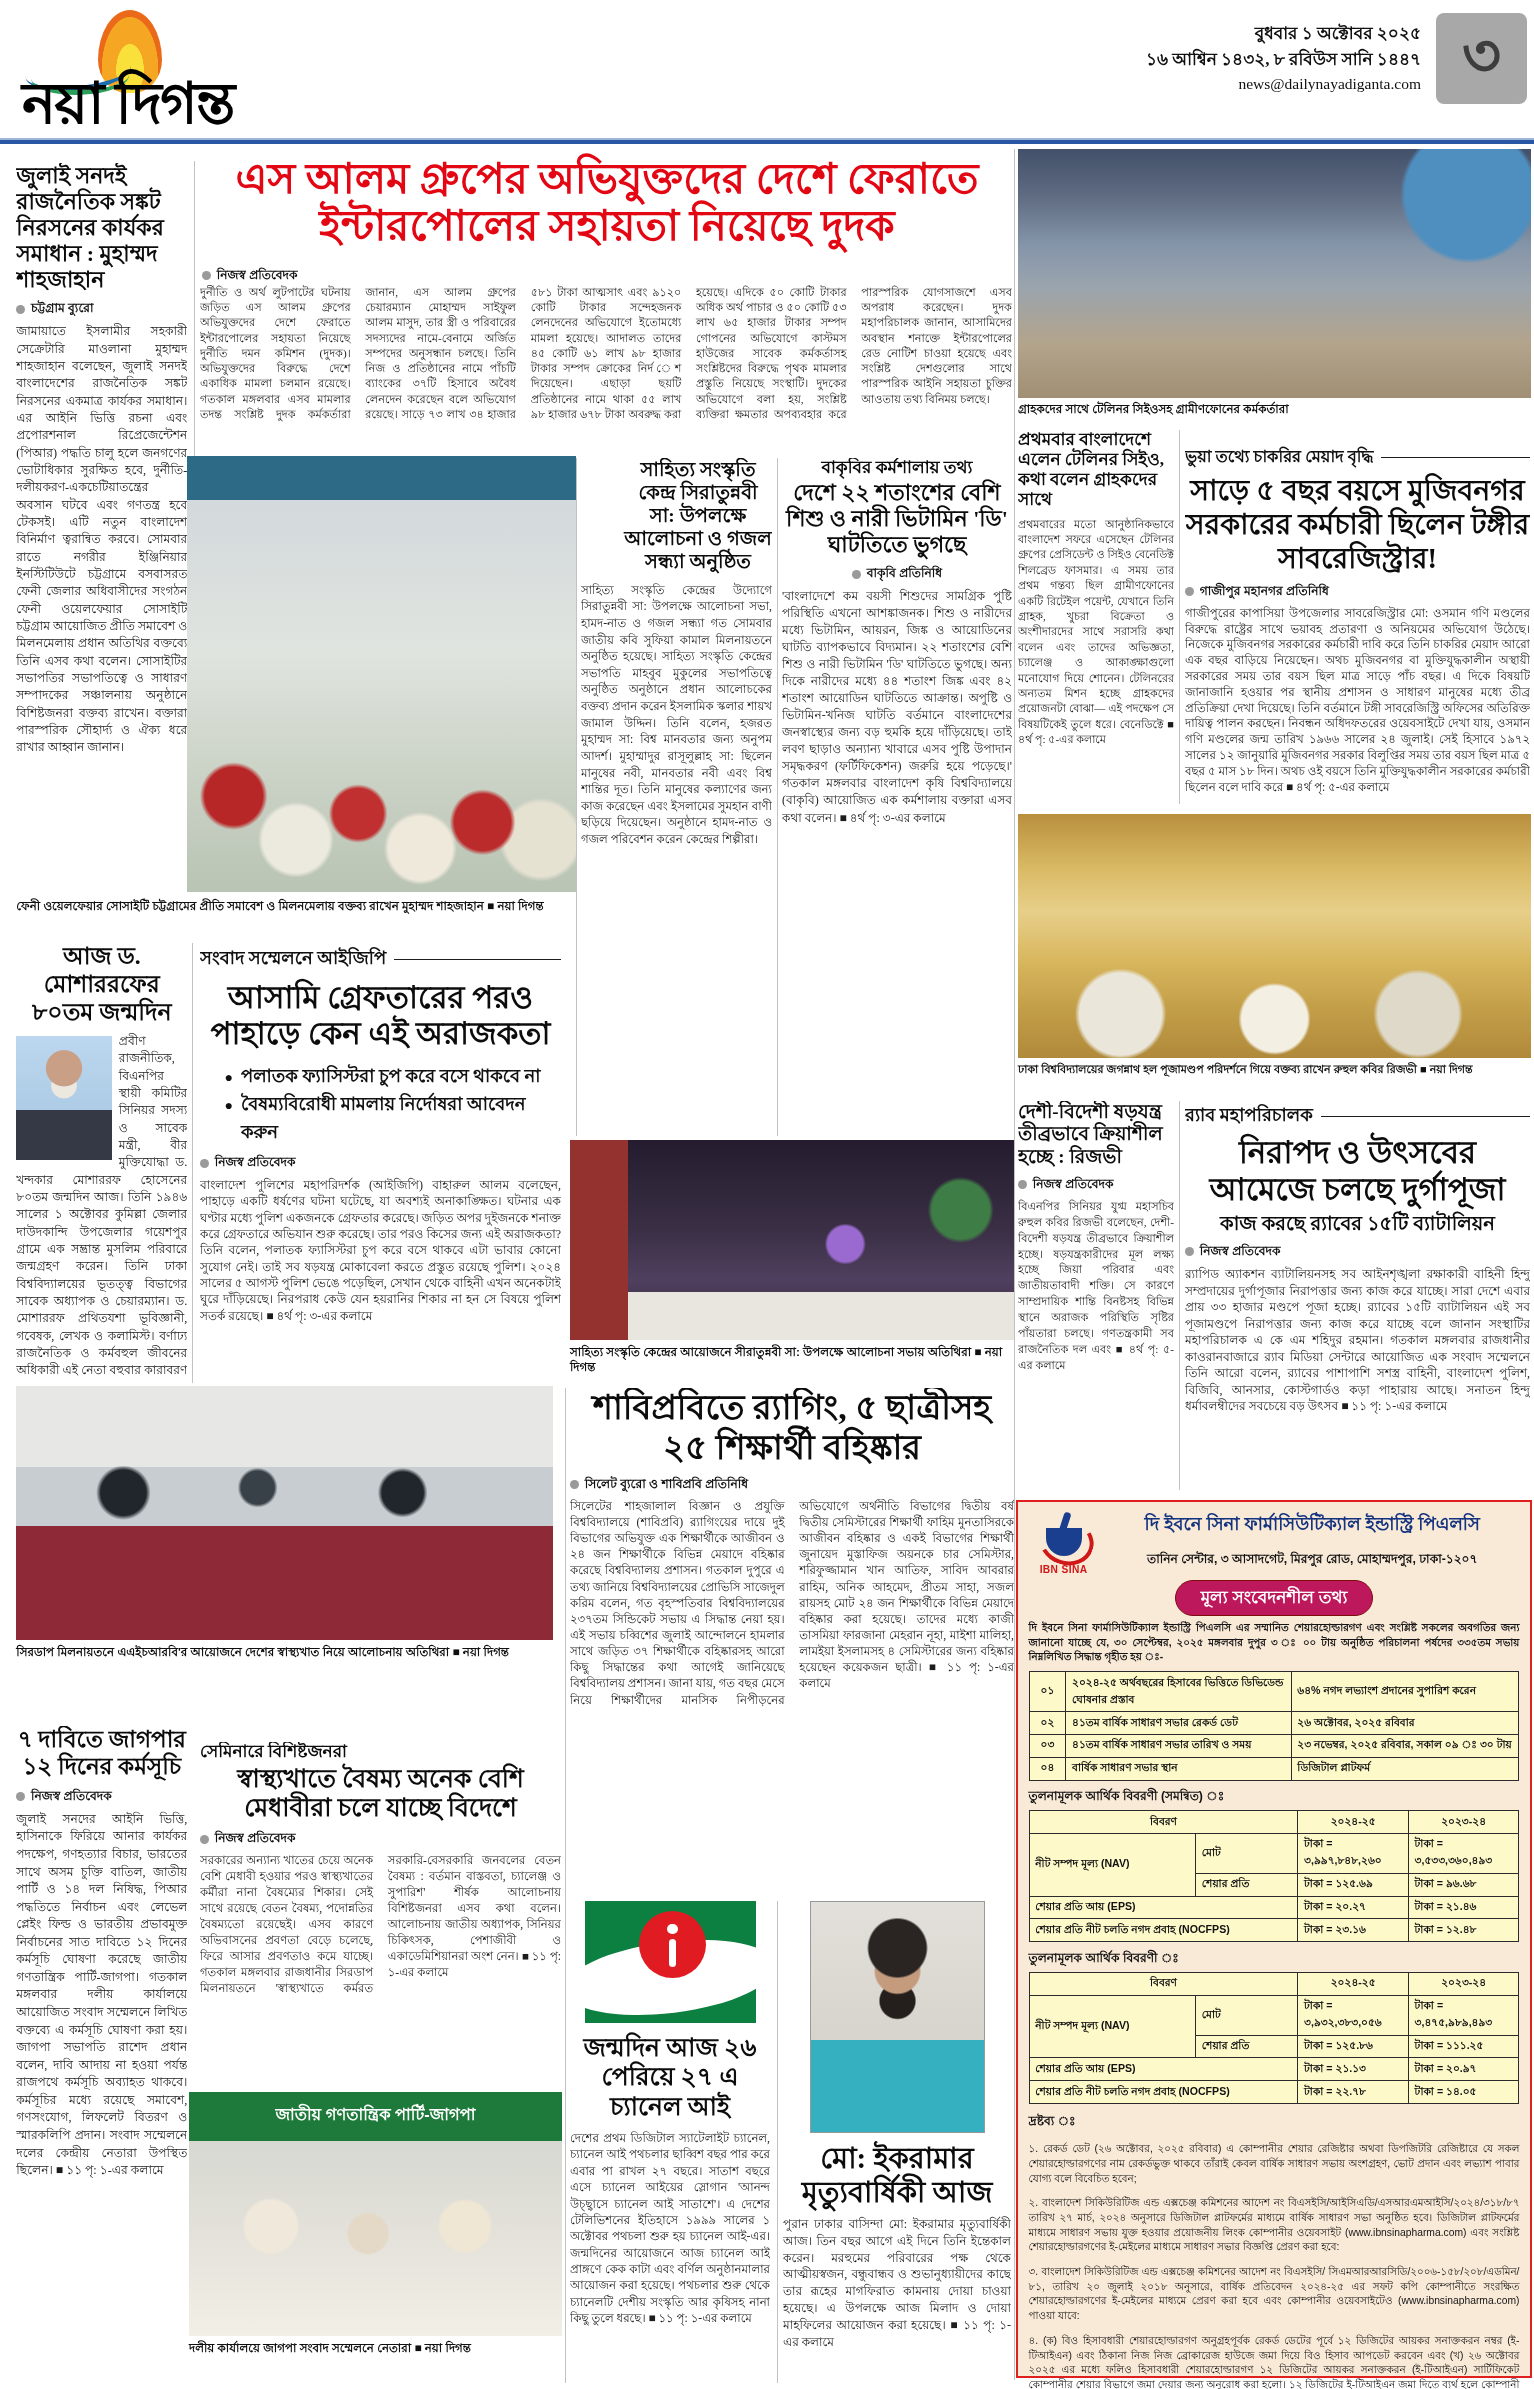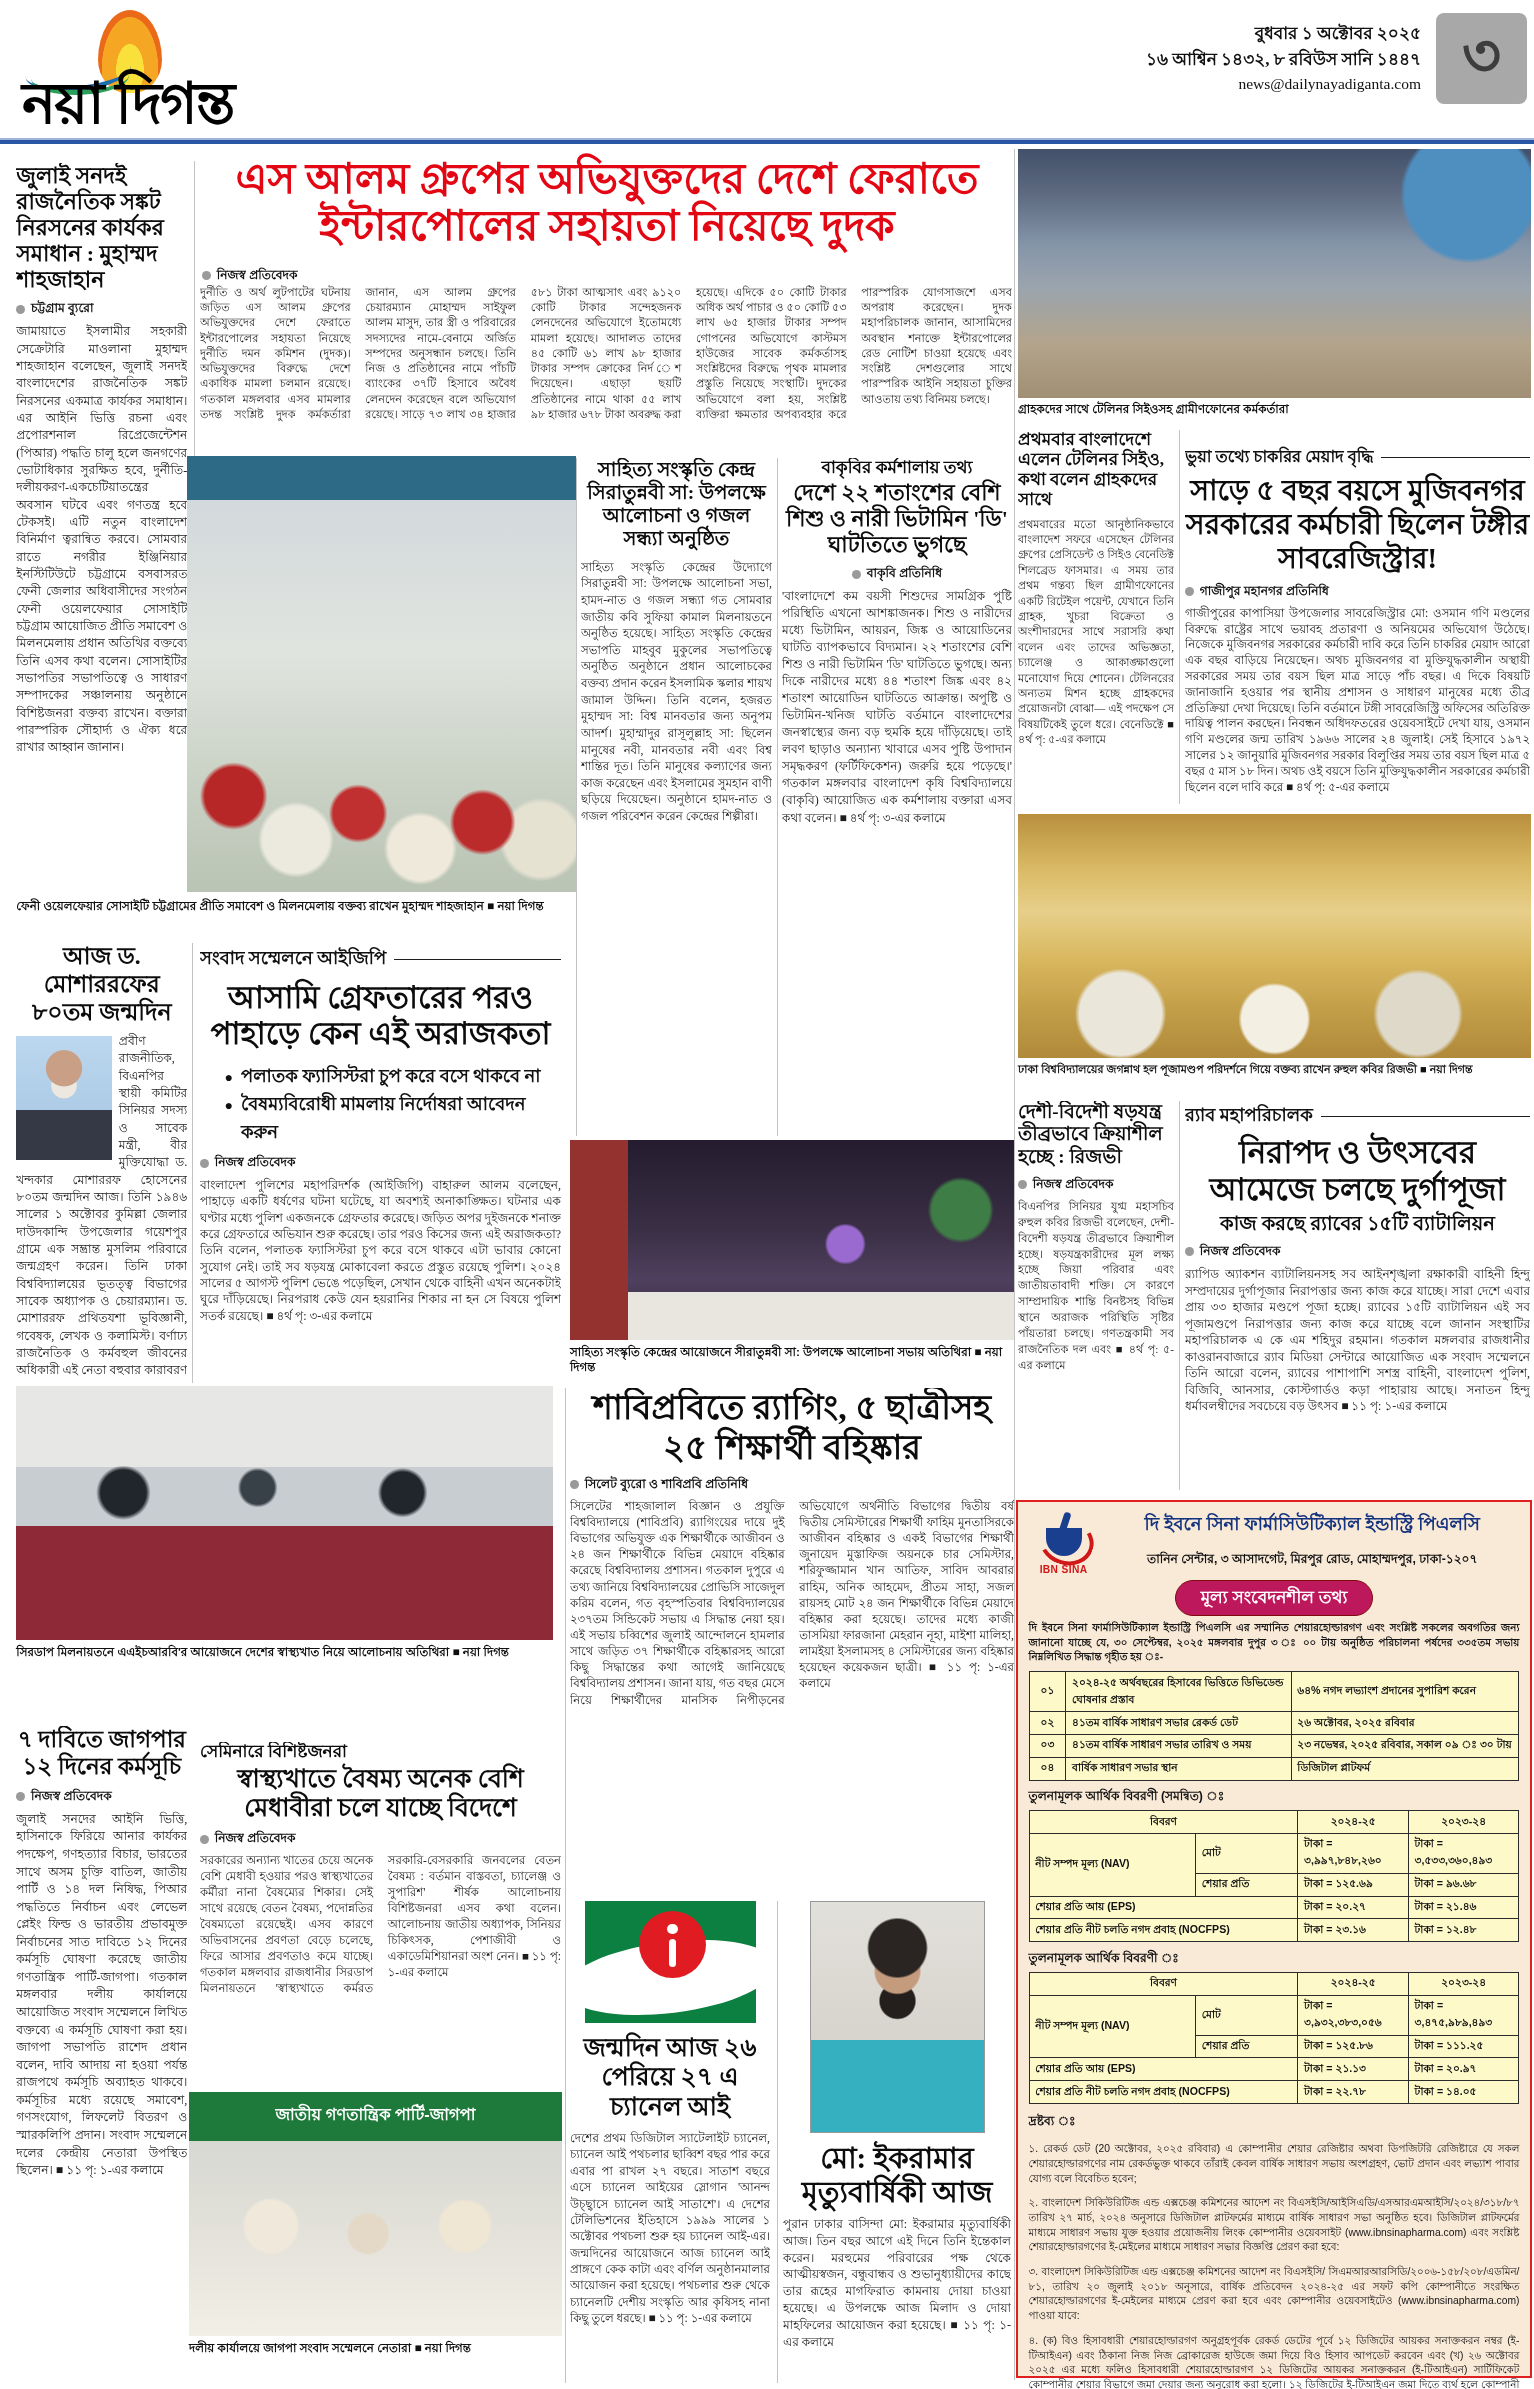--- a/index.html
+++ b/index.html
@@ -168,21 +168,21 @@
         <span class="dot"></span>
         <span>গাজীপুর মহানগর প্রতিনিধি</span>
       </div>
     <p class="body-t" style="font-size:11.7px;line-height:1.35;">গাজীপুরের কাপাসিয়া উপজেলার সাবরেজিস্ট্রার মো: ওসমান গণি মণ্ডলের বিরুদ্ধে রাষ্ট্রের সাথে ভয়াবহ প্রতারণা ও অনিয়মের অভিযোগ উঠেছে। নিজেকে মুজিবনগর সরকারের কর্মচারী দাবি করে তিনি চাকরির মেয়াদ আরো এক বছর বাড়িয়ে নিয়েছেন। অথচ মুজিবনগর বা মুক্তিযুদ্ধকালীন অস্থায়ী সরকারের সময় তার বয়স ছিল মাত্র সাড়ে পাঁচ বছর। এ দিকে বিষয়টি জানাজানি হওয়ার পর স্থানীয় প্রশাসন ও সাধারণ মানুষের মধ্যে তীব্র প্রতিক্রিয়া দেখা দিয়েছে। তিনি বর্তমানে টঙ্গী সাবরেজিস্ট্রি অফিসের অতিরিক্ত দায়িত্ব পালন করছেন। নিবন্ধন অধিদফতরের ওয়েবসাইটে দেখা যায়, ওসমান গণি মণ্ডলের জন্ম তারিখ ১৯৬৬ সালের ২৪ জুলাই। সেই হিসাবে ১৯৭২ সালের ১২ জানুয়ারি মুজিবনগর সরকার বিলুপ্তির সময় তার বয়স ছিল মাত্র ৫ বছর ৫ মাস ১৮ দিন। অথচ ওই বয়সে তিনি মুক্তিযুদ্ধকালীন সরকারের কর্মচারী ছিলেন বলে দাবি করে ■ ৪র্থ পৃ: ৫-এর কলামে</p>
   </section>
 
   <div class="photo ph-feast" style="left:187px;top:456px;width:389px;height:436px;"></div>
   <div class="abs caption" style="left:16.3px;top:899px;width:562px;">ফেনী ওয়েলফেয়ার সোসাইটি চট্টগ্রামের প্রীতি সমাবেশ ও মিলনমেলায় বক্তব্য রাখেন মুহাম্মদ শাহজাহান ■ নয়া দিগন্ত</div>
 
   <section class="abs" style="left:581px;top:458px;width:191px;height:678px;overflow:hidden;">
-    <h3 class="hl ctr" style="font-size:19.5px;">সাহিত্য সংস্কৃতি কেন্দ্র সিরাতুন্নবী সা: উপলক্ষে আলোচনা ও গজল সন্ধ্যা অনুষ্ঠিত</h3>
+    <h3 class="hl ctr" style="font-size:19.5px;margin-left:43px;">সাহিত্য সংস্কৃতি কেন্দ্র সিরাতুন্নবী সা: উপলক্ষে আলোচনা ও গজল সন্ধ্যা অনুষ্ঠিত</h3>
     <p class="body-t" style="font-size:11.7px;line-height:1.42;margin-top:9.8px;">সাহিত্য সংস্কৃতি কেন্দ্রের উদ্যোগে সিরাতুন্নবী সা: উপলক্ষে আলোচনা সভা, হামদ-নাত ও গজল সন্ধ্যা গত সোমবার জাতীয় কবি সুফিয়া কামাল মিলনায়তনে অনুষ্ঠিত হয়েছে। সাহিত্য সংস্কৃতি কেন্দ্রের সভাপতি মাহবুব মুকুলের সভাপতিত্বে অনুষ্ঠিত অনুষ্ঠানে প্রধান আলোচকের বক্তব্য প্রদান করেন ইসলামিক স্কলার শায়খ জামাল উদ্দিন। তিনি বলেন, হজরত মুহাম্মদ সা: বিশ্ব মানবতার জন্য অনুপম আদর্শ। মুহাম্মাদুর রাসূলুল্লাহ সা: ছিলেন মানুষের নবী, মানবতার নবী এবং বিশ্ব শান্তির দূত। তিনি মানুষের কল্যাণের জন্য কাজ করেছেন এবং ইসলামের সুমহান বাণী ছড়িয়ে দিয়েছেন। অনুষ্ঠানে হামদ-নাত ও গজল পরিবেশন করেন কেন্দ্রের শিল্পীরা।</p>
   </section>
 
   <section class="abs" style="left:782px;top:458px;width:230px;height:678px;overflow:hidden;">
     <div class="hl ctr" style="font-size:17px;">বাকৃবির কর্মশালায় তথ্য</div>
     <h3 class="hl ctr" style="font-size:22px;margin-top:1.6px;">দেশে ২২ শতাংশের বেশি শিশু ও নারী ভিটামিন 'ডি' ঘাটতিতে ভুগছে</h3>
     <div class="byline" style="justify-content:center;">
         <span class="dot"></span>
         <span>বাকৃবি প্রতিনিধি</span>
       </div>
@@ -403,21 +403,21 @@
         </tr>
         <tr>
           <td colspan="2">শেয়ার প্রতি নীট চলতি নগদ প্রবাহ (NOCFPS)</td>
           <td>টাকা = ২২.৭৮</td>
           <td>টাকা = ১৪.০৫</td>
         </tr>
       </tbody>
     </table>
 
     <div class="sect" style="margin-top:8.1px;">দ্রষ্টব্য ঃ</div>
-    <p class="note">১. রেকর্ড ডেট (20 অক্টোবর, ২০২৫ রবিবার) এ কোম্পানীর শেয়ার রেজিষ্টার অথবা ডিপজিটরি রেজিষ্টারে যে সকল শেয়ারহোল্ডারগণের নাম রেকর্ডভুক্ত থাকবে তাঁরাই কেবল বার্ষিক সাধারণ সভায় অংশগ্রহণ, ভোট প্রদান এবং লভ্যাশ পাবার যোগ্য বলে বিবেচিত হবেন;</p>
+    <p class="note">১. রেকর্ড ডেট (২৬ অক্টোবর, ২০২৫ রবিবার) এ কোম্পানীর শেয়ার রেজিষ্টার অথবা ডিপজিটরি রেজিষ্টারে যে সকল শেয়ারহোল্ডারগণের নাম রেকর্ডভুক্ত থাকবে তাঁরাই কেবল বার্ষিক সাধারণ সভায় অংশগ্রহণ, ভোট প্রদান এবং লভ্যাশ পাবার যোগ্য বলে বিবেচিত হবেন;</p>
     <p class="note">২. বাংলাদেশ সিকিউরিটিজ এন্ড এক্সচেঞ্জ কমিশনের আদেশ নং বিএসইসি/আইসিএডি/এসআরএমআইসি/২০২৪/৩১৮/৮৭ তারিখ ২৭ মার্চ, ২০২৪ অনুসারে ডিজিটাল প্লাটফর্মের মাধ্যমে বার্ষিক সাধারণ সভা অনুষ্ঠিত হবে। ডিজিটাল প্লাটফর্মের মাধ্যমে সাধারণ সভায় যুক্ত হওয়ার প্রয়োজনীয় লিংক কোম্পানীর ওয়েবসাইট (www.ibnsinapharma.com) এবং সংশ্লিষ্ট শেয়ারহোল্ডারগণের ই-মেইলের মাধ্যমে সাধারণ সভার বিজ্ঞপ্তি প্রেরণ করা হবে:</p>
     <p class="note">৩. বাংলাদেশ সিকিউরিটিজ এন্ড এক্সচেঞ্জ কমিশনের আদেশ নং বিএসইসি/ সিএমআরআরসিডি/২০০৬-১৫৮/২০৮/এডমিন/৮১, তারিখ ২০ জুলাই ২০১৮ অনুসারে, বার্ষিক প্রতিবেদন ২০২৪-২৫ এর সফট কপি কোম্পানীতে সংরক্ষিত শেয়ারহোল্ডারগণের ই-মেইলের মাধ্যমে প্রেরণ করা হবে এবং কোম্পানীর ওয়েবসাইটেও (www.ibnsinapharma.com) পাওয়া যাবে:</p>
     <p class="note">৪. (ক) বিও হিসাবধারী শেয়ারহোল্ডারগণ অনুগ্রহপূর্বক রেকর্ড ডেটের পূর্বে ১২ ডিজিটের আয়কর সনাক্তকরন নম্বর (ই-টিআইএন) এবং ঠিকানা নিজ নিজ ব্রোকারেজ হাউজে জমা দিয়ে বিও হিসাব আপডেট করবেন এবং (খ) ২৬ অক্টোবর ২০২৫ এর মধ্যে ফলিও হিসাবধারী শেয়ারহোল্ডারগণ ১২ ডিজিটের আয়কর সনাক্তকরন (ই-টিআইএন) সার্টিফিকেট কোম্পানীর শেয়ার বিভাগে জমা দেয়ার জন্য অনুরোধ করা হলো। ১২ ডিজিটের ই-টিআইএন জমা দিতে ব্যর্থ হলে কোম্পানী কর্তৃক ঘোষিত লভ্যাংশের ওপর জাতীয় রাজস্ব বোর্ডের বিধান অনুযায়ী ১০% এর পরিবর্তে ১৫% হারে আয়কর কর্তন করা হবে।</p>
 
   </div>
 
 </div>
 
 
 </body></html>

